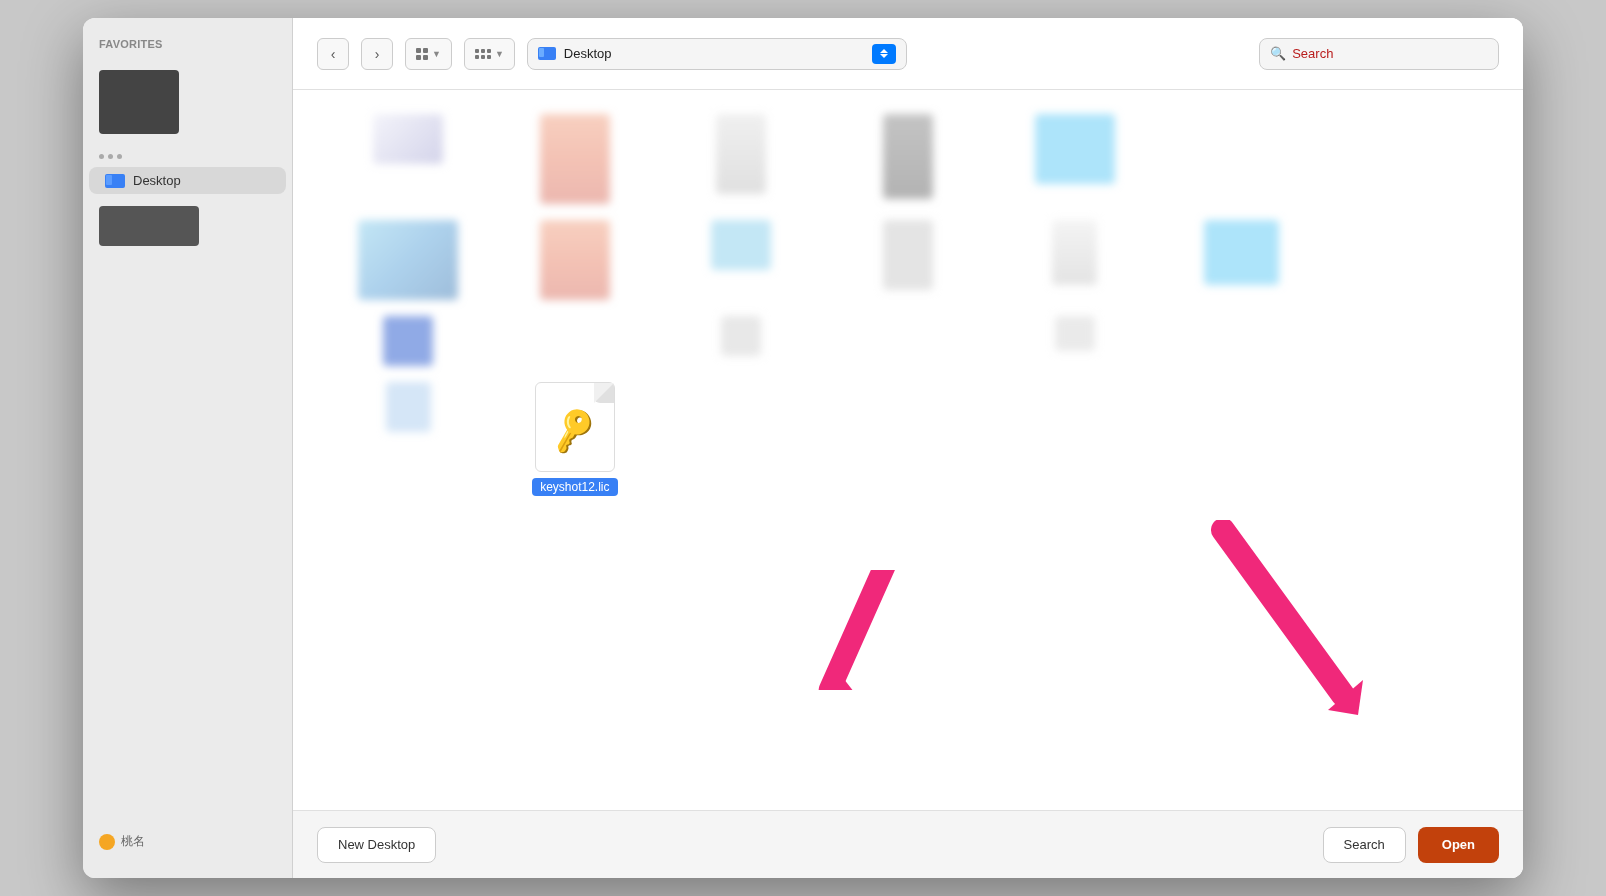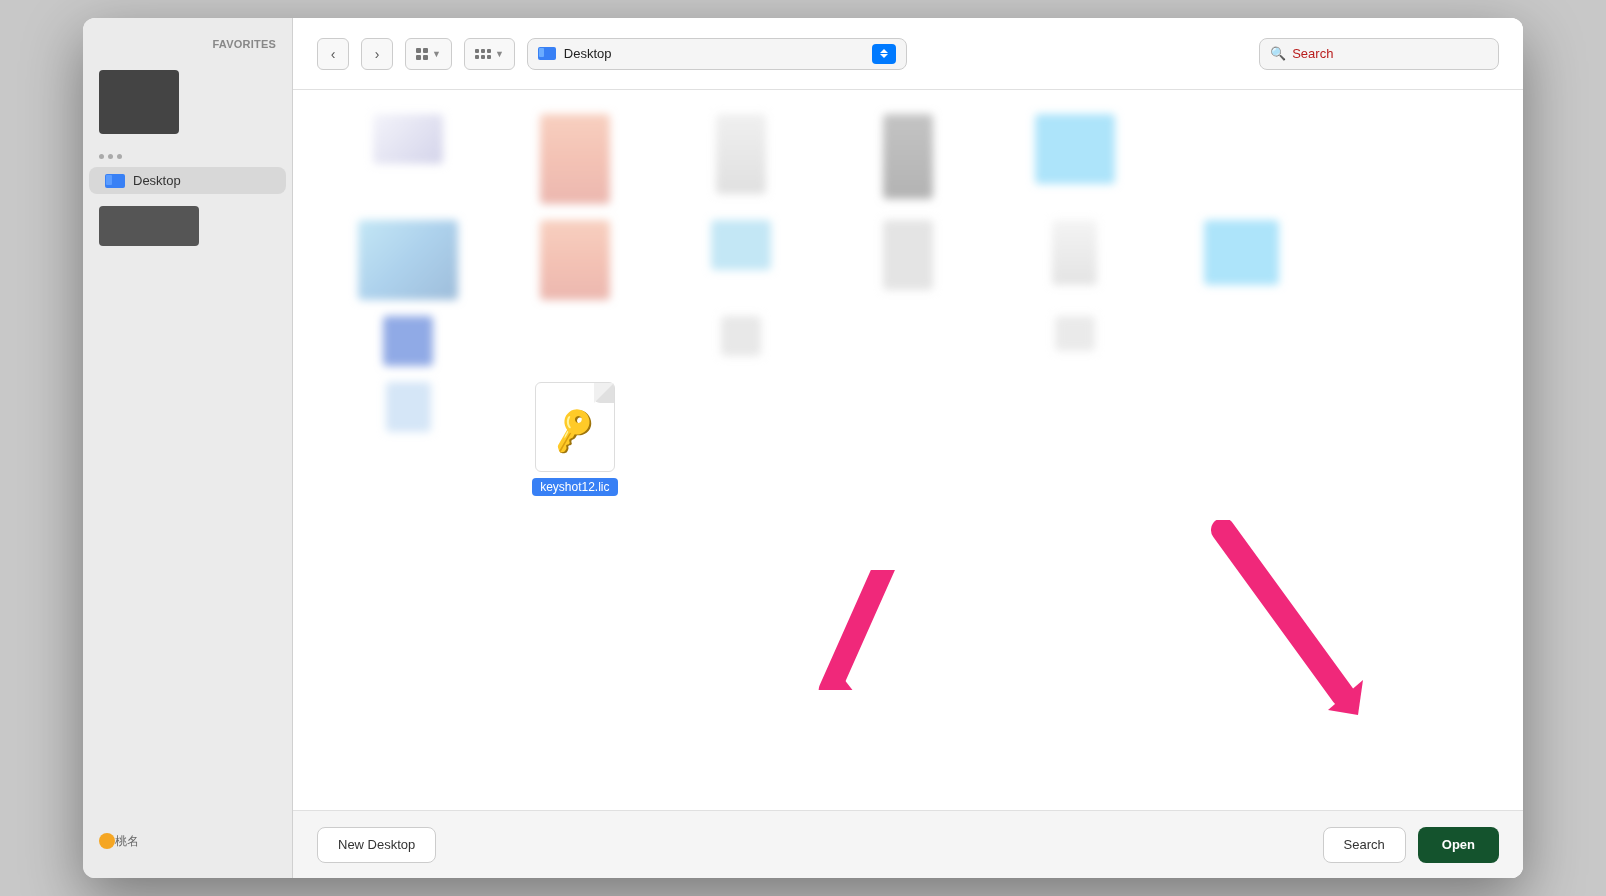--- a/index.html
+++ b/index.html
@@ -31,21 +31,20 @@
       flex-direction: column;
       padding: 16px 0;
     }
     .sidebar-section-label {
       font-size: 11px;
       font-weight: 700;
       color: #888;
       padding: 4px 16px 8px 16px;
       letter-spacing: 0.02em;
       text-transform: uppercase;
-      text-align: right;
     }
     .sidebar-item {
       display: flex;
       align-items: center;
       padding: 6px 16px;
       border-radius: 8px;
       margin: 0 6px;
       cursor: pointer;
       gap: 8px;
     }
@@ -106,21 +105,22 @@
       width: 16px;
       height: 16px;
       background: #f5a623;
       border-radius: 50%;
       display: inline-block;
     }
     .sidebar-bottom-label {
       font-size: 12px;
       color: #666;
       display: flex;
-      align-items: flex-start;
+      align-items: flex-end;
+      gap: 6px;
     }
 
     
     .main {
       flex: 1;
       display: flex;
       flex-direction: column;
       background: #ffffff;
     }
     
@@ -363,21 +363,21 @@
       background: white;
       border: 1px solid #ccc;
       border-radius: 8px;
       font-size: 13px;
       color: #333;
       cursor: pointer;
     }
     .open-btn {
       height: 36px;
       padding: 0 24px;
-      background: #14532d;
+      background: #c2410c;
       border: none;
       border-radius: 8px;
       font-size: 13px;
       font-weight: 600;
       color: white;
       cursor: pointer;
     }
 
     
     .thumb-blue-grad {

